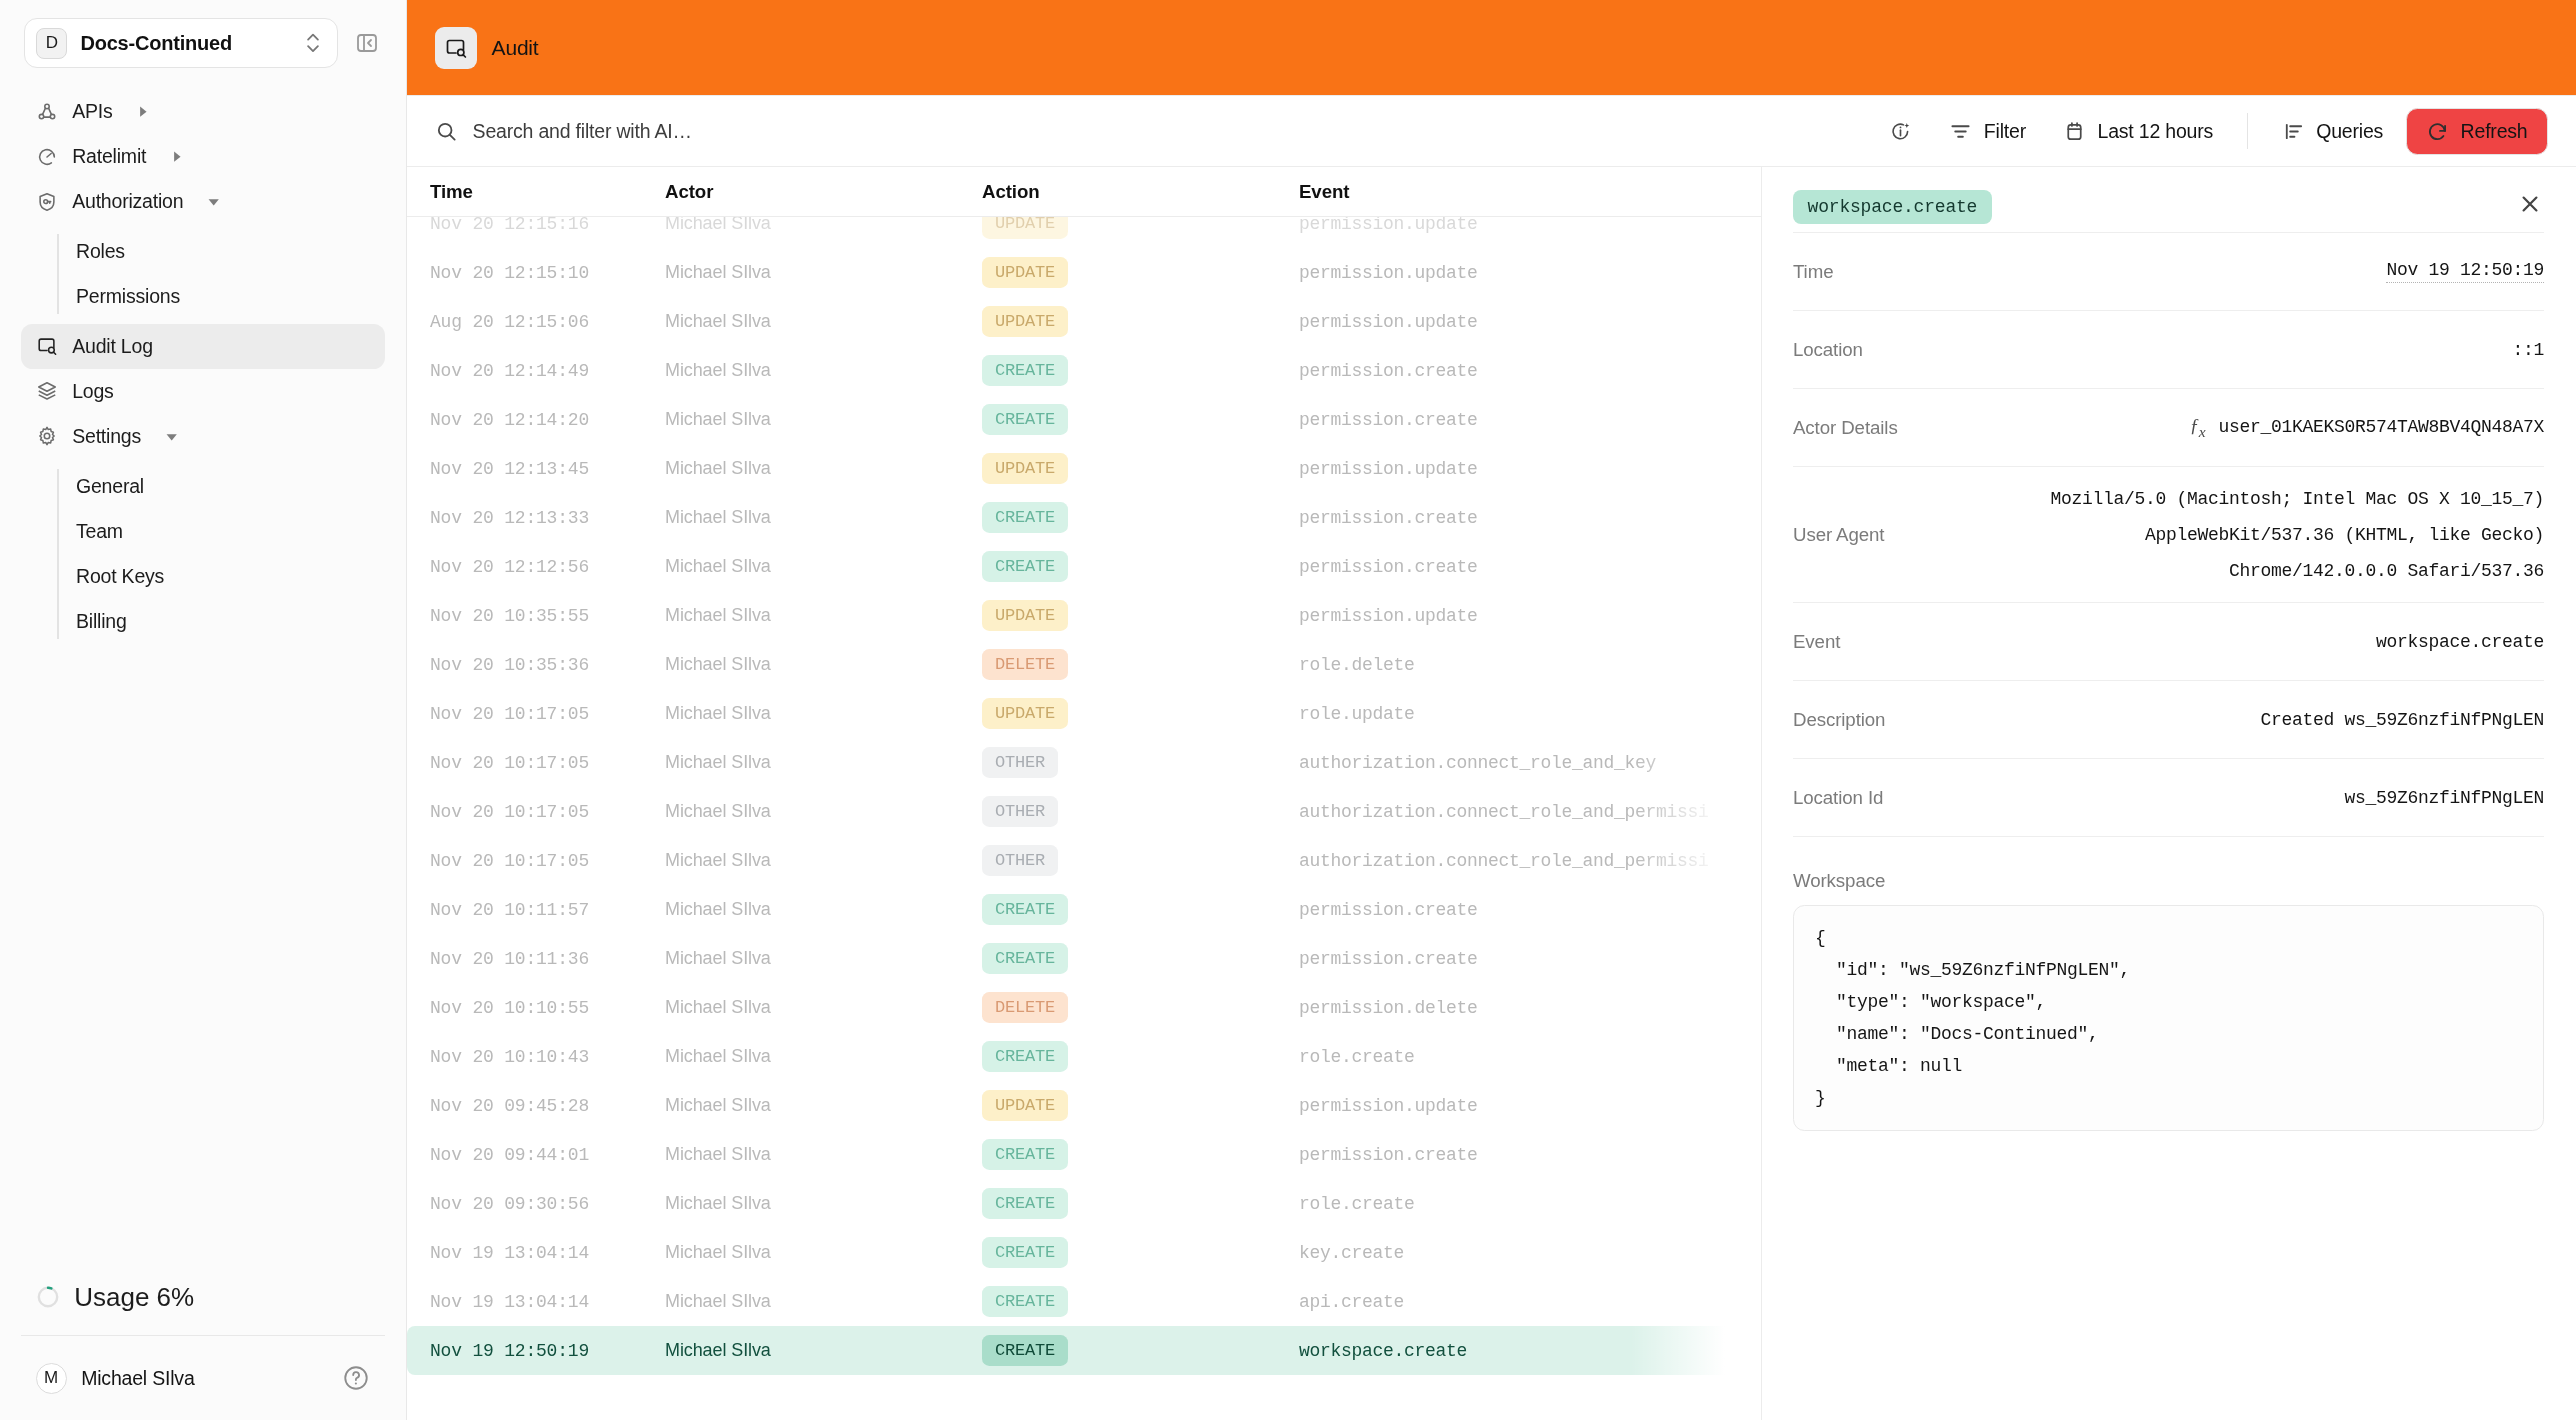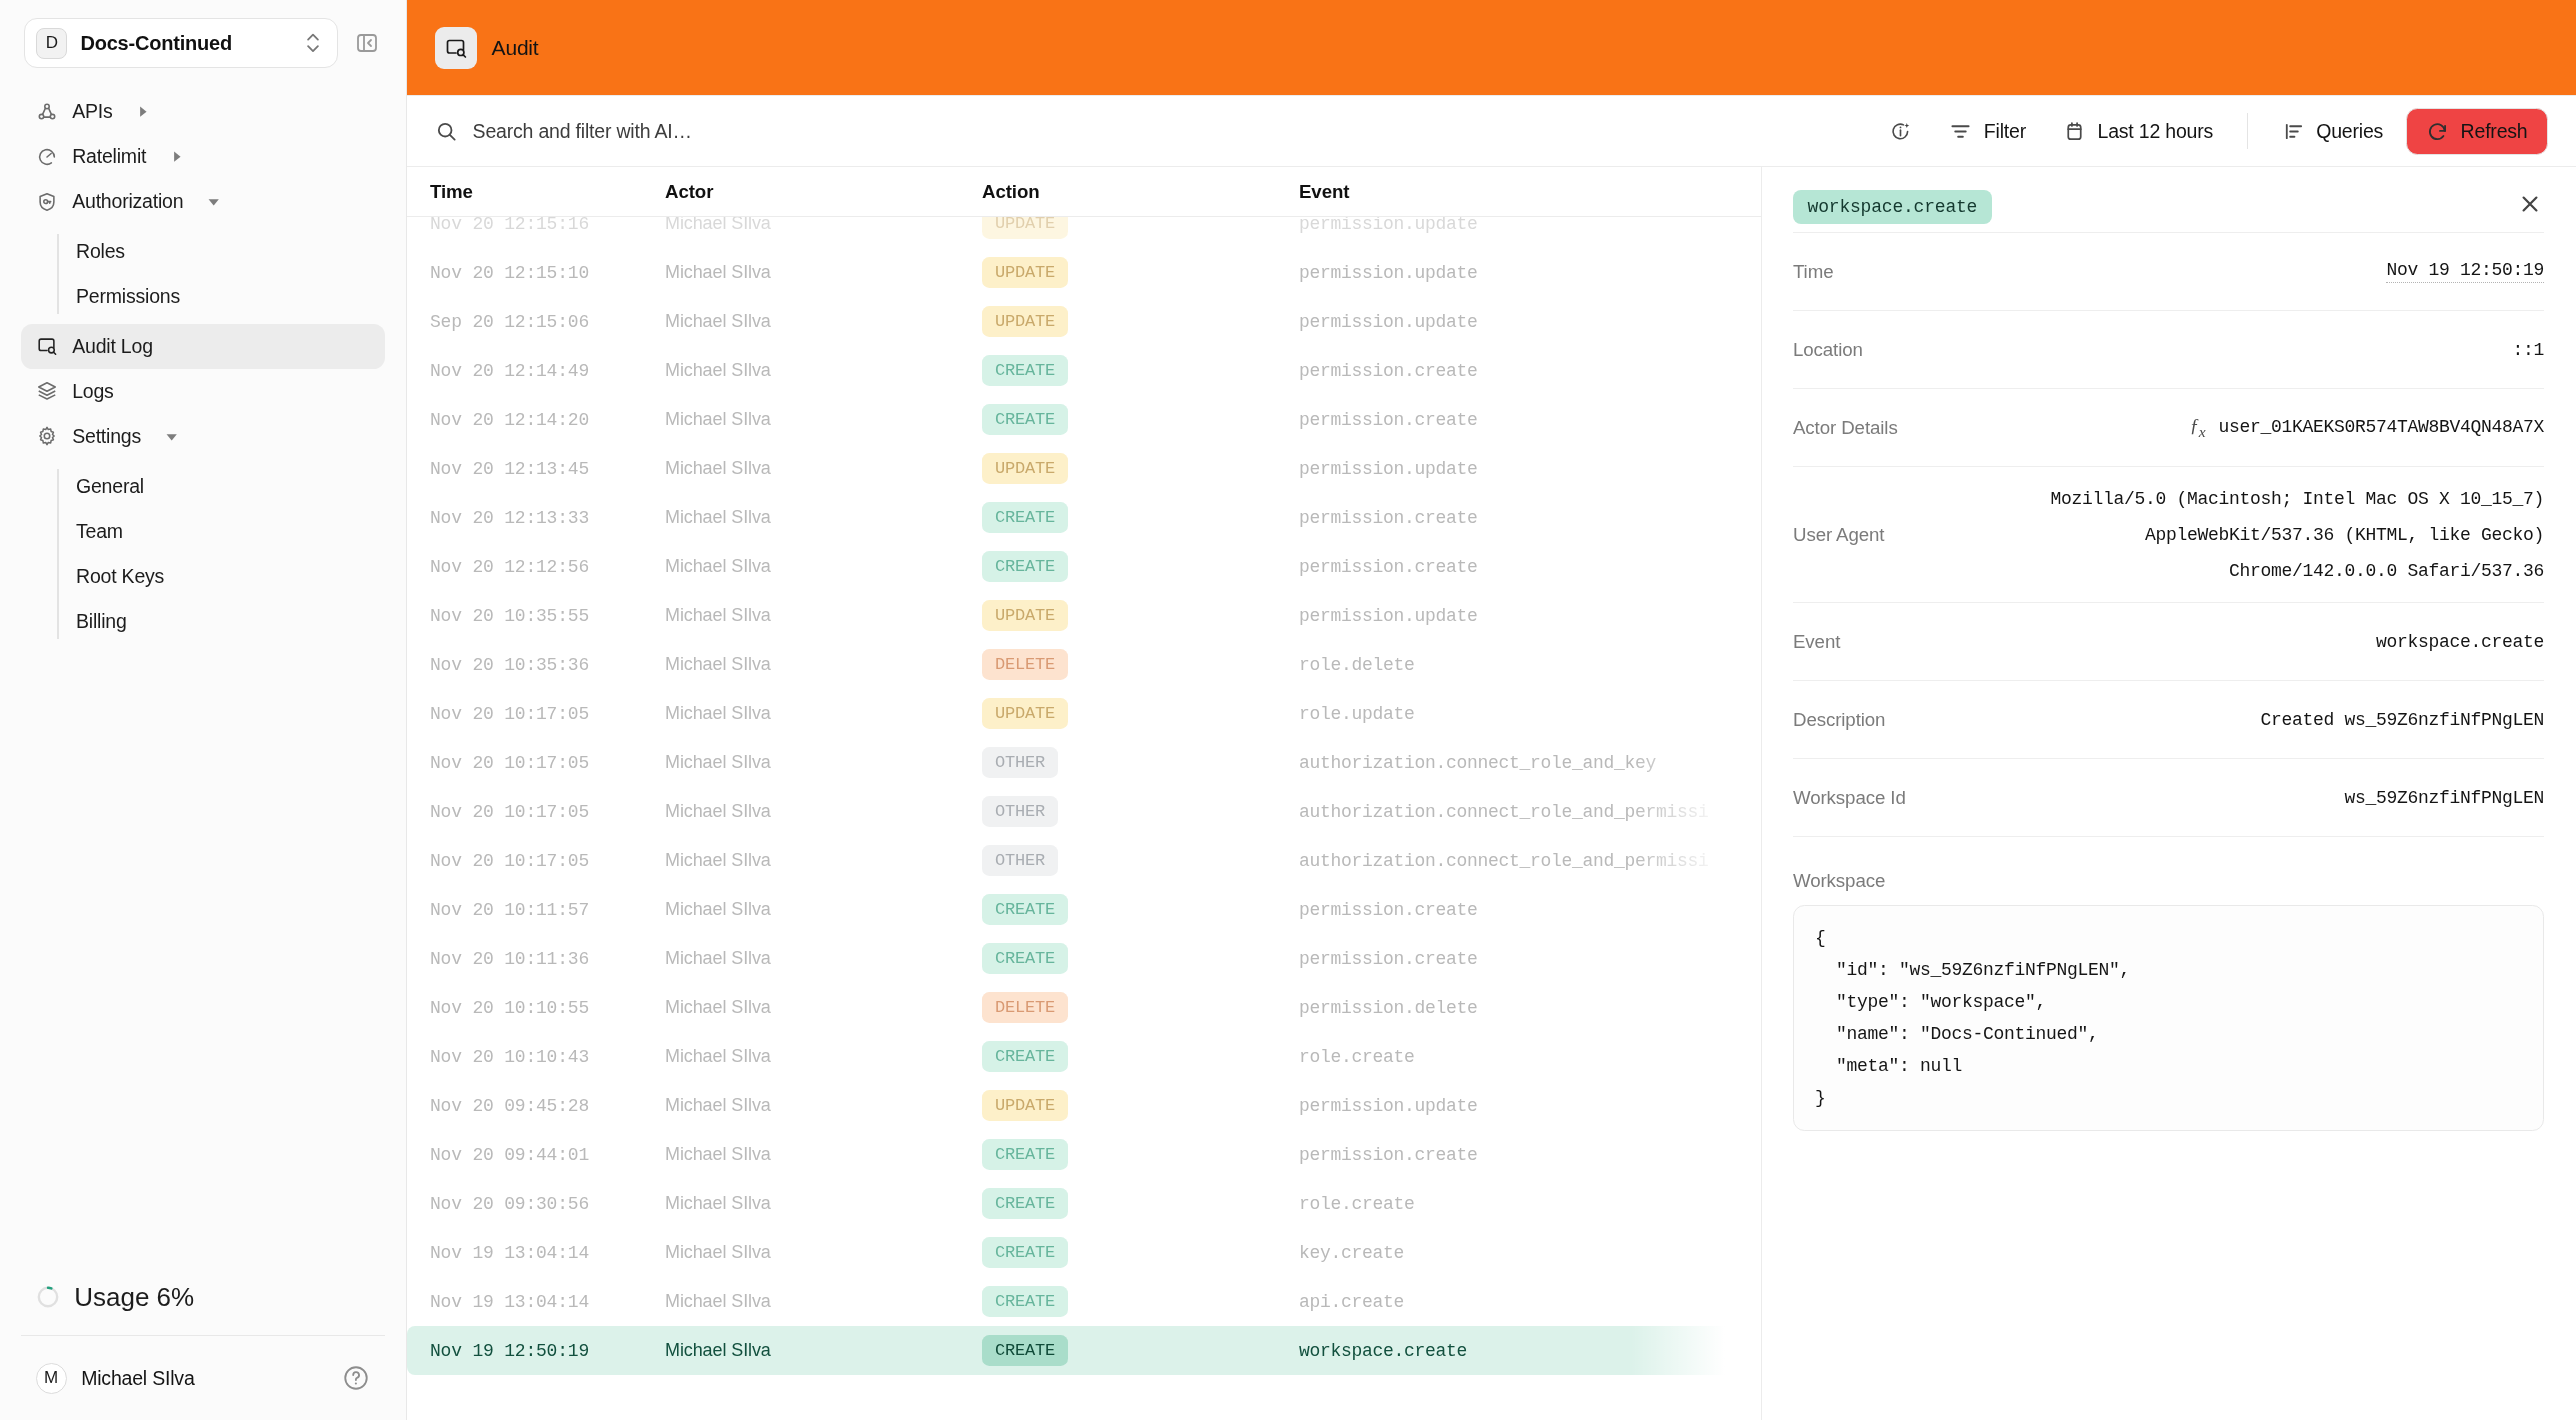--- a/index.html
+++ b/index.html
@@ -481,21 +481,21 @@
               <div class="c-action"><span class="chip UPDATE">UPDATE</span></div>
               <div class="cell-event c-event">permission.update</div>
             </div>
             <div class="trow">
               <div class="cell-time c-time">Nov 20 12:15:10</div>
               <div class="cell-actor c-actor">Michael SIlva</div>
               <div class="c-action"><span class="chip UPDATE">UPDATE</span></div>
               <div class="cell-event c-event">permission.update</div>
             </div>
             <div class="trow">
-              <div class="cell-time c-time">Sep 20 12:15:06</div>
+              <div class="cell-time c-time">Aug 20 12:15:06</div>
               <div class="cell-actor c-actor">Michael SIlva</div>
               <div class="c-action"><span class="chip UPDATE">UPDATE</span></div>
               <div class="cell-event c-event">permission.update</div>
             </div>
             <div class="trow">
               <div class="cell-time c-time">Nov 20 12:14:49</div>
               <div class="cell-actor c-actor">Michael SIlva</div>
               <div class="c-action"><span class="chip CREATE">CREATE</span></div>
               <div class="cell-event c-event">permission.create</div>
             </div>
@@ -660,21 +660,21 @@
           <span class="d-lbl">Event</span>
           <span class="d-val">workspace.create</span>
         </div>
 
         <div class="d-row">
           <span class="d-lbl">Description</span>
           <span class="d-val">Created ws_59Z6nzfiNfPNgLEN</span>
         </div>
 
         <div class="d-row">
-          <span class="d-lbl">Workspace Id</span>
+          <span class="d-lbl">Location Id</span>
           <span class="d-val">ws_59Z6nzfiNfPNgLEN</span>
         </div>
 
         <div class="d-sub">
           <div class="d-sub-lbl">Workspace</div>
           <pre class="json-box">{
   "id": "ws_59Z6nzfiNfPNgLEN",
   "type": "workspace",
   "name": "Docs-Continued",
   "meta": null

